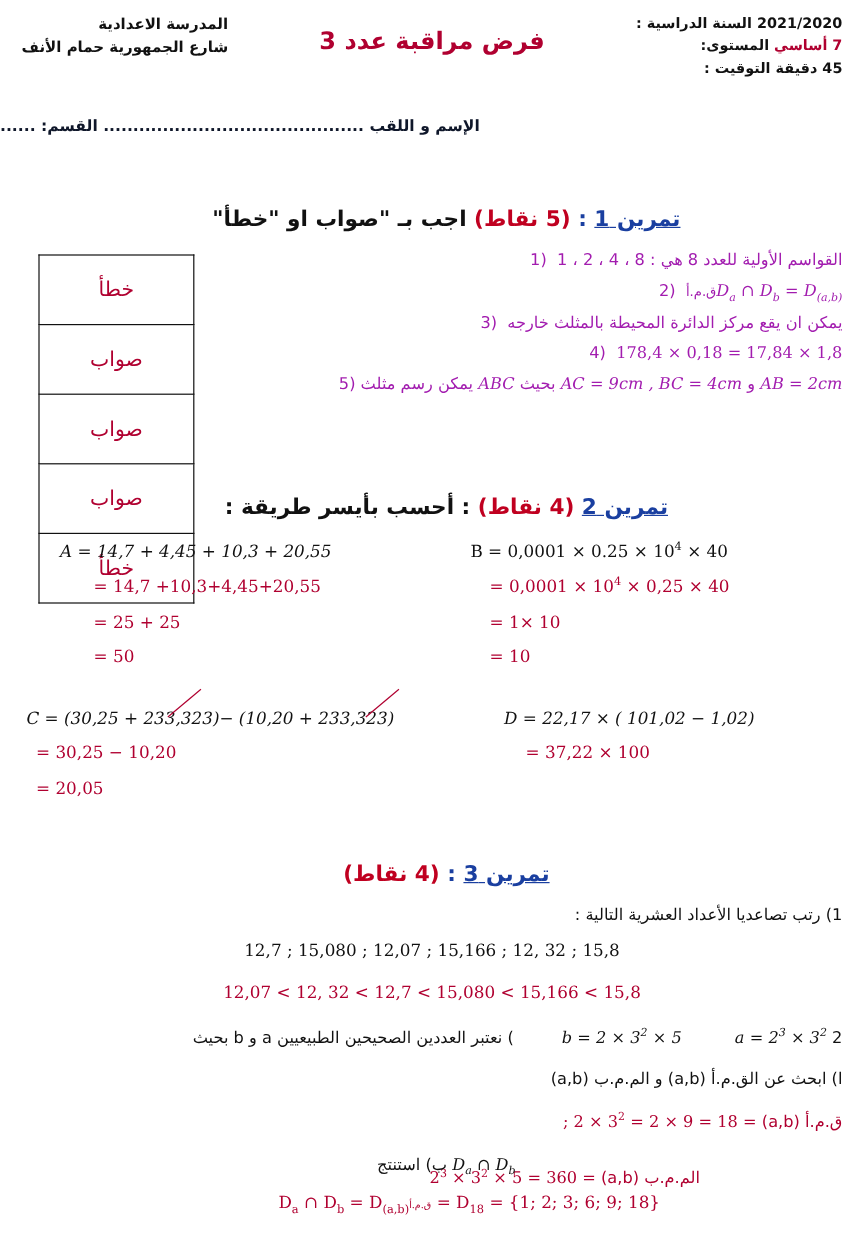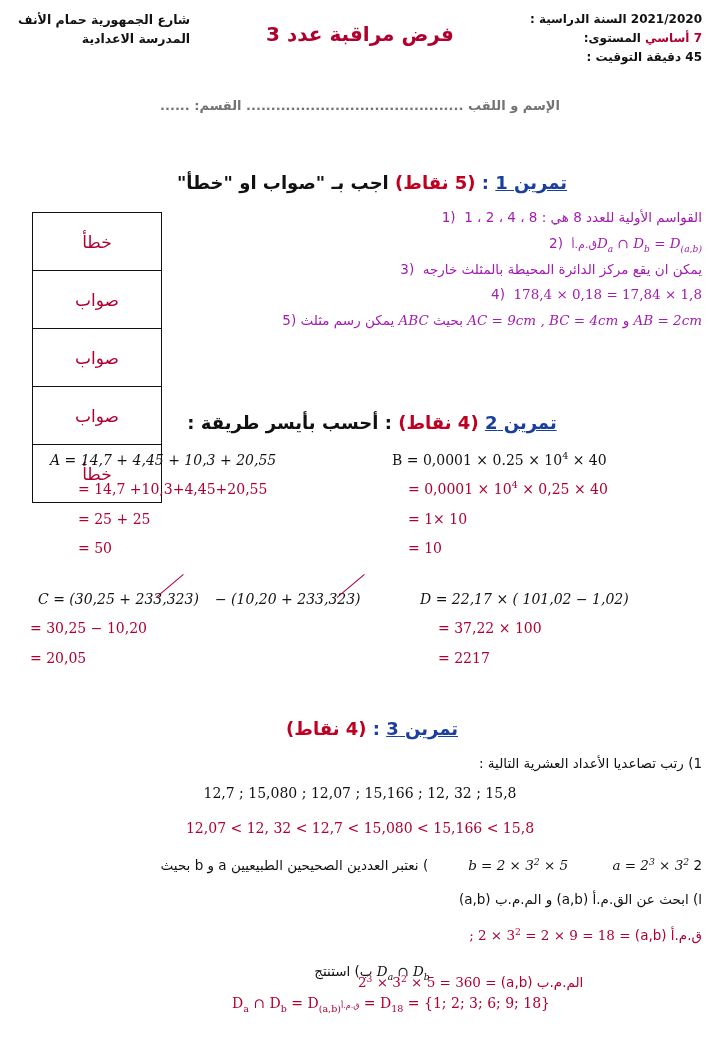--- a/index.html
+++ b/index.html
@@ -59,25 +59,25 @@
   .hl-red {
     color: #b00030;
   }
   .hl-row {
     white-space: nowrap;
   }
 
   
   .name-line {
     margin-top: 30px;
-    text-align: center;
+    text-align: left;
     font-weight: bold;
     font-size: 13px;
     direction: rtl;
-    color: #737373;
+    color: #0f172a;
   }
 
   
   .ex-title {
     direction: rtl;
     text-align: center;
     font-weight: bold;
     font-size: 18px;
     color: #1a3fa0;
     margin: 0;
@@ -146,21 +146,20 @@
   .calc .blk {
     color: #111;
   }
   .ital {
     font-style: italic;
   }
 
   .strike-wrap {
     position: relative;
     display: inline-block;
-    margin-left: 16px;
   }
   .strike-line {
     position: absolute;
     background: #b00030;
     height: 1.4px;
     transform-origin: left center;
   }
 
   .list-line {
     direction: rtl;
@@ -199,22 +198,22 @@
       </div>
       <div class="hl-row">
         <span class="blk">45 دقيقة</span>
         <span class="blk">التوقيت  :</span>
       </div>
     </div>
 
     <div class="header-center">فرض مراقبة عدد 3</div>
 
     <div class="header-right">
+      <div>المدرسة الاعدادية</div>
       <div>شارع الجمهورية  حمام الأنف</div>
-      <div>المدرسة الاعدادية</div>
     </div>
 
   </div>
 
   <div class="name-line">الإسم و اللقب  ............................................  القسم:  ......</div>
 
   <div class="block" style="top:172px; right:18px; width:660px;">
     <div class="ex-title">
       <span class="num">تمرين 1</span>
       <span>:</span>
@@ -314,21 +313,20 @@
         <span class="strike-line" style="width:36px; left:122px; top:12px; transform:rotate(-40deg);"></span>
       </span>
     </div>
     <div class="red" style="padding-left:8px;">= 30,25 − 10,20</div>
     <div class="red" style="padding-left:8px;">= 20,05</div>
   </div>
 
   <div class="block calc" style="top:585px; left:420px; width:280px;">
     <div class="blk ital">D =  22,17 × ( 101,02 − 1,02)</div>
     <div class="red" style="padding-left:18px;">= 37,22 × 100</div>
-    <div class="red" style="padding-left:18px;">= 2217</div>
   </div>
 
   <div class="block" style="top:718px; right:18px; width:660px;">
     <div class="ex-title">
       <span class="num">تمرين 3</span>
       <span>:</span>
       <span class="pts">(4 نقاط)</span>
     </div>
   </div>
 

